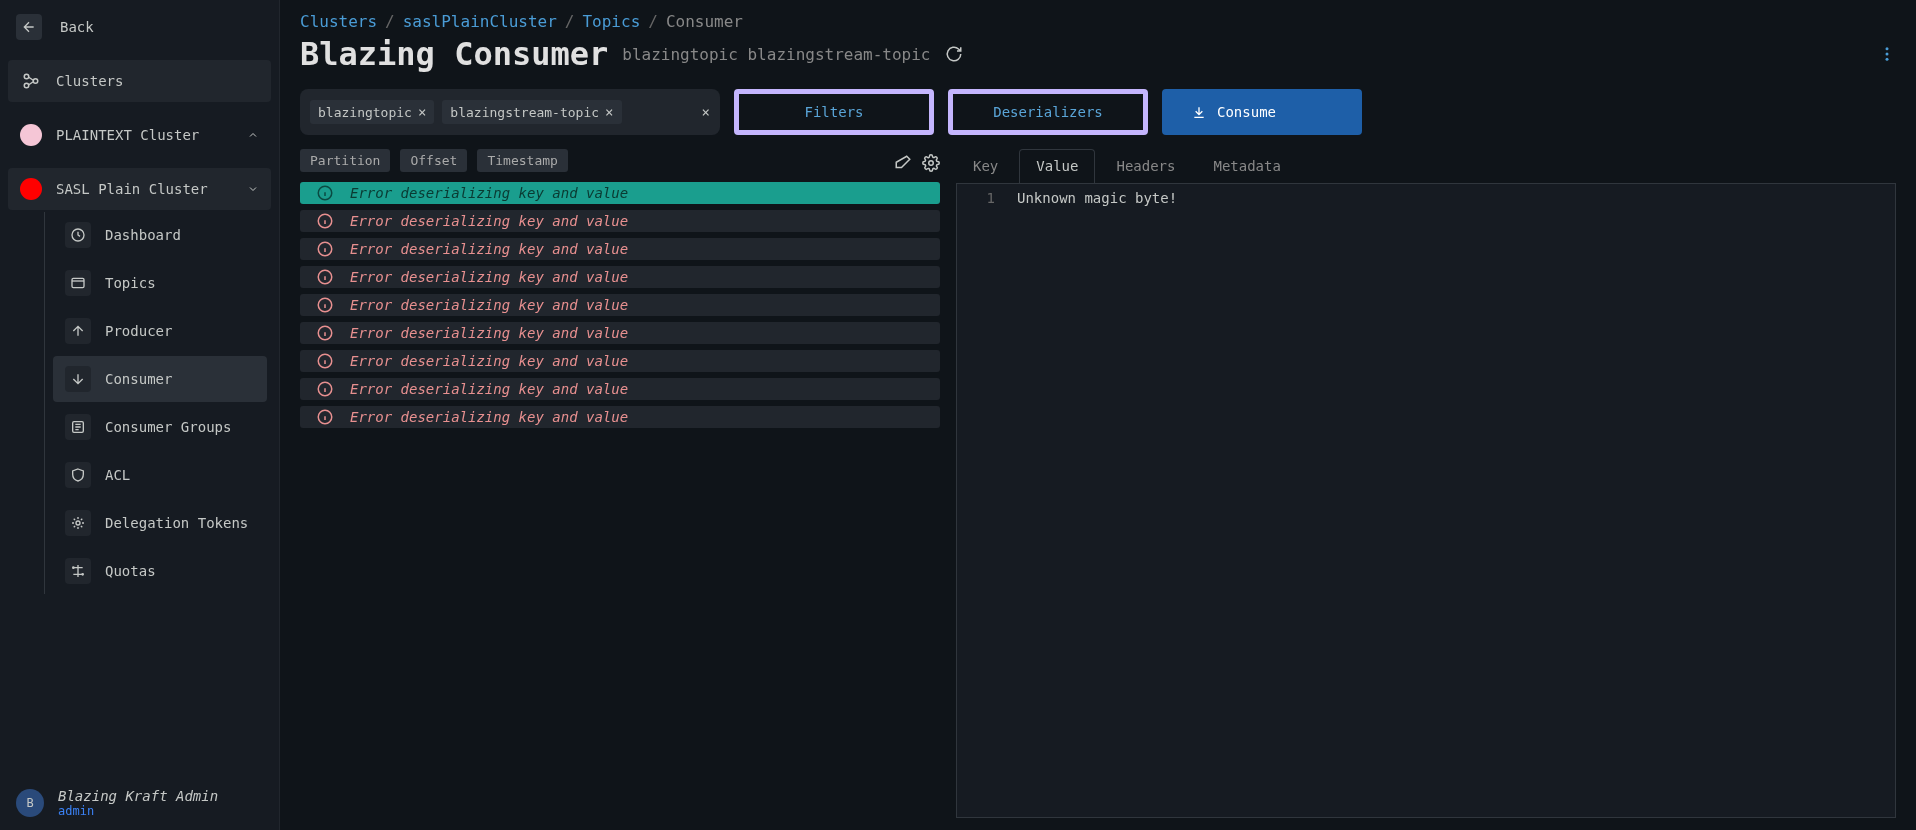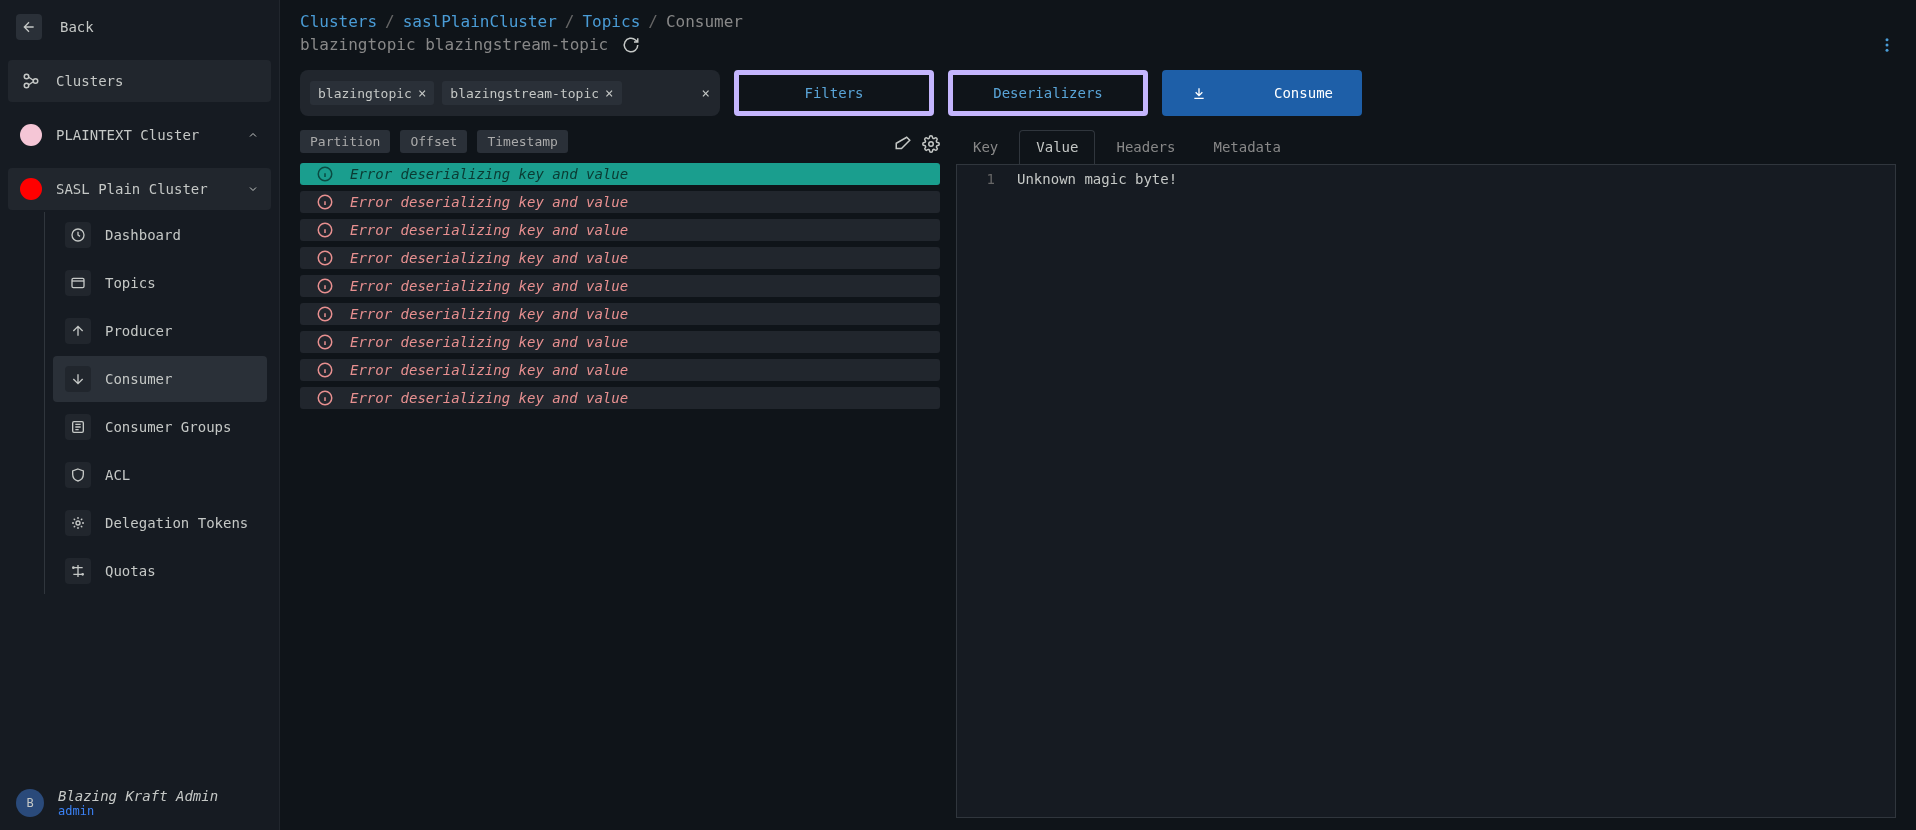--- a/index.html
+++ b/index.html
@@ -177,21 +177,21 @@
   font-family: inherit;
   font-size: 14px;
   min-width: 200px;
 }
 .btn.primary {
   background: #1e5fa8;
   border-color: #1e5fa8;
   color: #fff;
   display: flex;
   align-items: center;
-  justify-content: space-between;
+  justify-content: flex-start;
   gap: 10px;
 }
 .content-split {
   display: flex;
   gap: 16px;
   flex: 1;
   overflow: hidden;
 }
 .left-panel {
   flex: 0 0 640px;
@@ -410,20 +410,21 @@
     <a>Clusters</a>
     <span class="sep">/</span>
     <a>saslPlainCluster</a>
     <span class="sep">/</span>
     <a>Topics</a>
     <span class="sep">/</span>
     <span class="current">Consumer</span>
   </div>
 
   <div class="title-row">
+    <span class="page-title">Blazing Consumer</span>
     <span class="title-sub">blazingtopic blazingstream-topic</span>
     <span class="refresh-icon">
       <svg width="18" height="18" viewBox="0 0 24 24" fill="none" stroke="#c5c8c6" stroke-width="2">
           <path d="M21 12a9 9 0 11-3-6.7L21 8M21 3v5h-5"></path>
         </svg>
     </span>
     <span class="dots-icon">
       <svg width="18" height="18" viewBox="0 0 24 24" fill="#4a9cd6">
           <circle cx="12" cy="5" r="2"></circle>
           <circle cx="12" cy="12" r="2"></circle>

